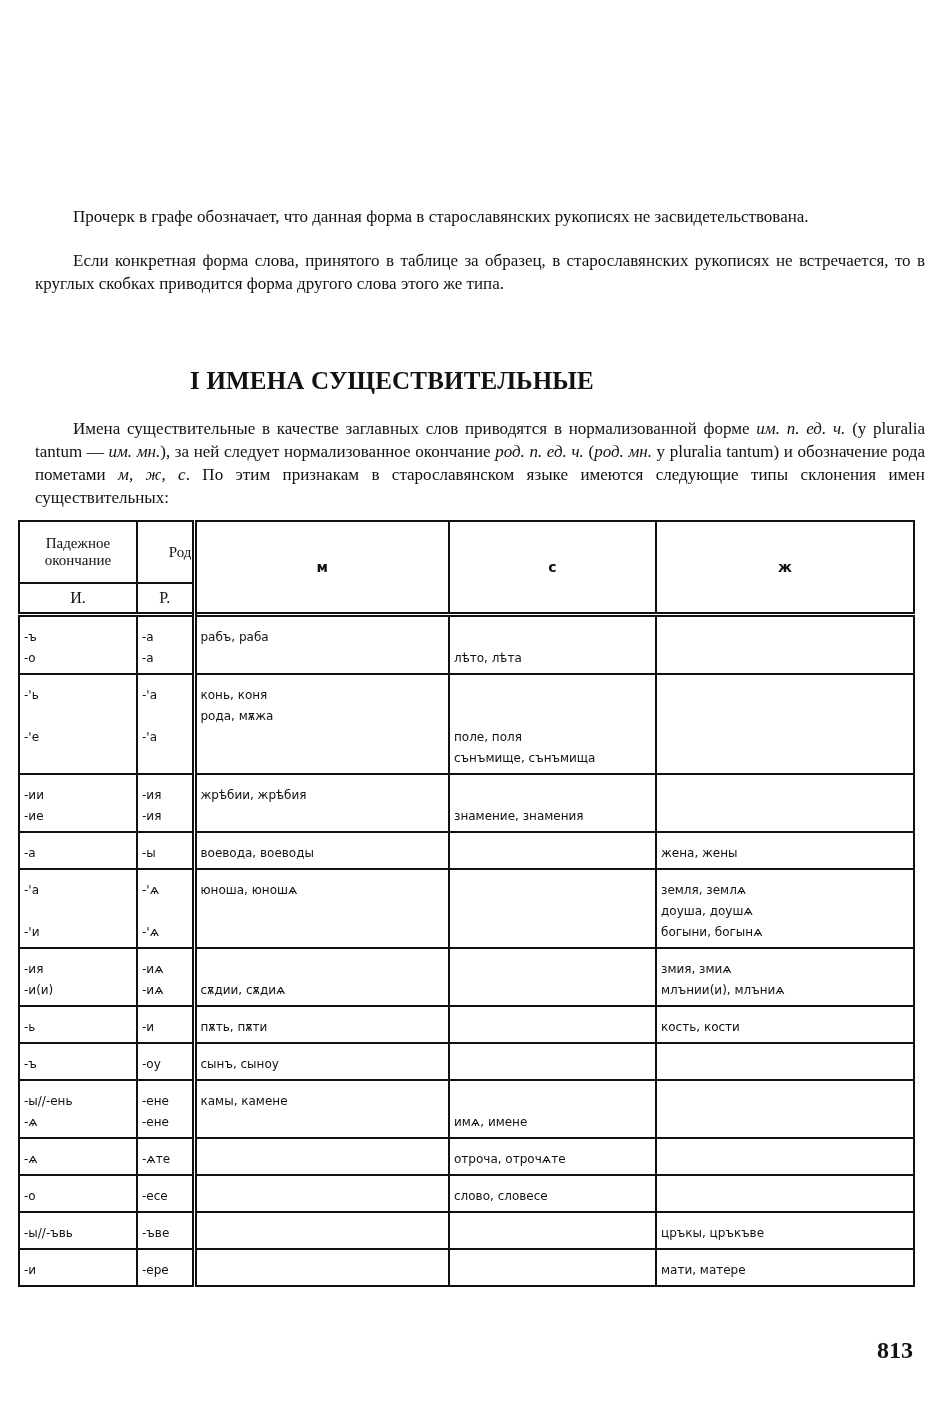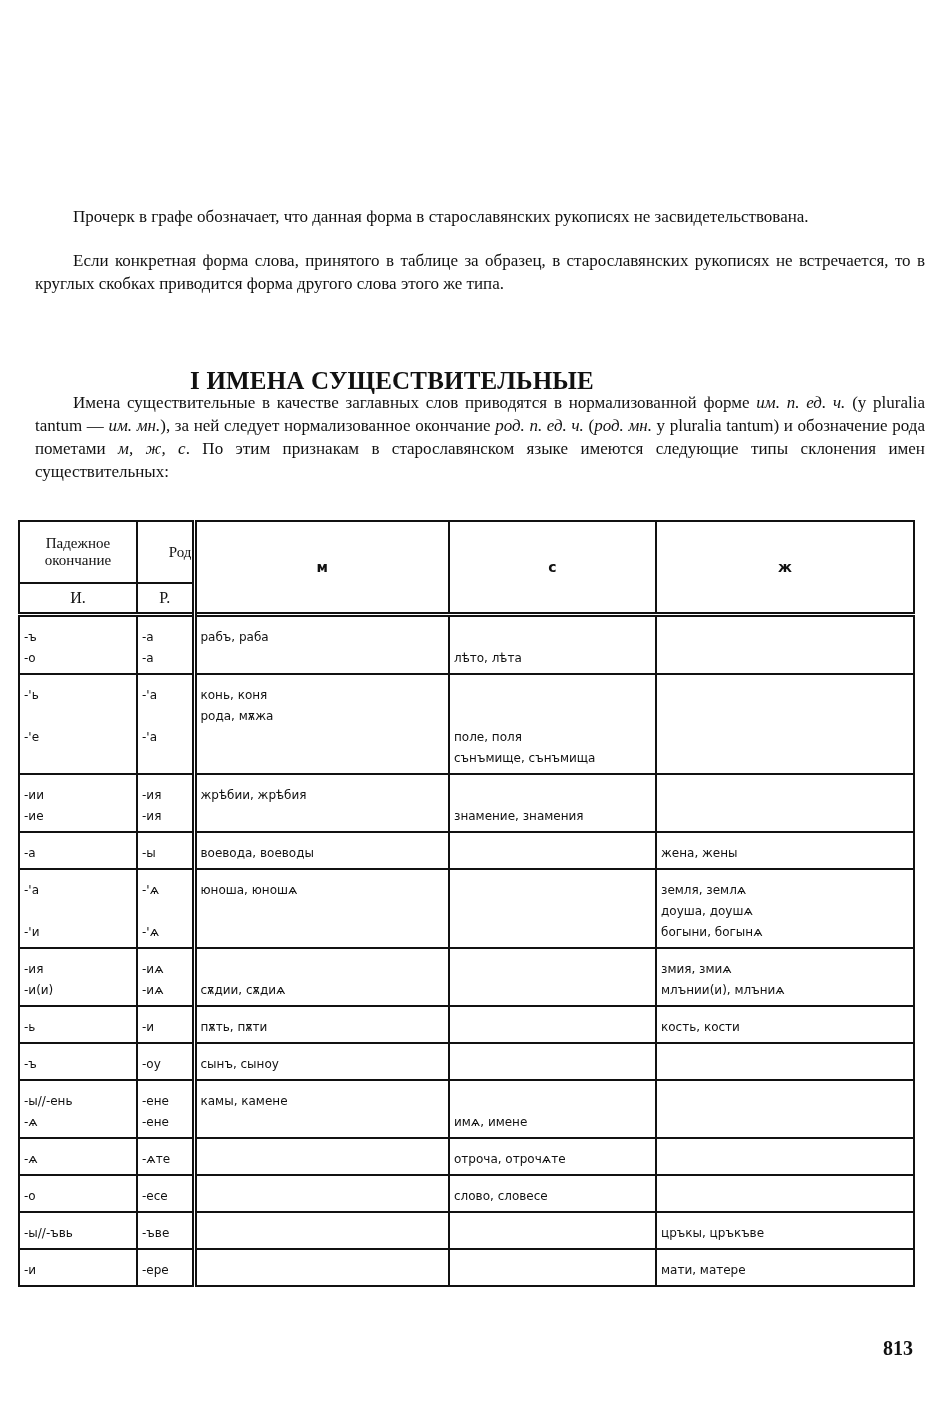--- a/index.html
+++ b/index.html
@@ -1,36 +1,36 @@
 <!DOCTYPE html>
 <html><head>
   <meta charset="utf-8">
   <style>
     html, body { margin: 0; padding: 0; background: #ffffff; }
     body { width: 950px; height: 1414px; position: relative; color: #111; font-family: "Liberation Serif", "DejaVu Serif", serif; overflow: hidden; }
     .para { position: absolute; left: 19px; width: 890px; font-size: 17px; line-height: 23px; text-align: justify; text-indent: 38px; margin: 16px; }
     #p1 { top: 189px; }
     #p2 { top: 233px; }
     .heading { position: absolute; top: 355px; left: 0; width: 760px; text-align: center; font-size: 25px; font-weight: bold; letter-spacing: 0.2px; margin: 12px; }
-    #p3 { top: 375px; }
+    #p3 { top: 401px; }
     .para em { font-style: italic; }
 
     .tbl { position: absolute; left: 18px; top: 520px; width: 895px; border-collapse: collapse; table-layout: fixed; }
     .tbl td, .tbl th { border: 2px solid #111; padding: 0; vertical-align: top; font-weight: normal; }
     .hdr-top th { height: 60px; }
     .hdr-bot th { height: 28px; }
     .hdr-main { font-size: 15px; line-height: 17px; text-align: center; vertical-align: middle !important; margin-top: 39px; }
     .hdr-rod { font-size: 15px; text-align: right; vertical-align: middle !important; }
     .hdr-col { font-size: 14px; font-weight: bold !important; font-family: "DejaVu Sans", sans-serif; text-align: center; vertical-align: middle !important; }
     .hdr-case { font-size: 16px; text-align: center; vertical-align: middle !important; }
     .sep-left { border-left: 5px double #111 !important; }
     .sep-row td { border-top: 5px double #111 !important; }
     .cell { font-family: "DejaVu Sans", sans-serif; font-weight: bold; font-size: 12px; line-height: 21px; padding: 10px 6px 4px 4px !important; white-space: nowrap; }
     .ln { display: block; height: 21px; }
-    .page-num { position: absolute; right: 37px; top: 1337px; font-family: "Liberation Serif", serif; font-size: 20px; font-weight: bold; }
+    .page-num { position: absolute; right: 37px; top: 1337px; font-family: "Liberation Serif", serif; font-size: 24px; font-weight: bold; }
   </style>
 </head>
 <body>
 
 <p class="para" id="p1">Прочерк в графе обозначает, что данная форма в старославянских рукописях не засвидетельствована.</p>
 <p class="para" id="p2">Если конкретная форма слова, принятого в таблице за образец, в старославянских рукописях не встречается, то в круглых скобках приводится форма другого слова этого же типа.</p>
 
 <h1 class="heading">I ИМЕНА СУЩЕСТВИТЕЛЬНЫЕ</h1>
 
 <p class="para" id="p3"><span>Имена существительные в качестве заглавных слов приводятся в нормализованной форме </span><em>им. п. ед. ч.</em><span> (у pluralia tantum — </span><em>им. мн.</em><span>), за ней следует нормализованное окончание </span><em>род. п. ед. ч.</em><span> (</span><em>род. мн.</em><span> у pluralia tantum) и обозначение рода пометами </span><em>м, ж, с</em><span>. По этим признакам в старославянском языке имеются следующие типы склонения имен существительных:</span></p>

